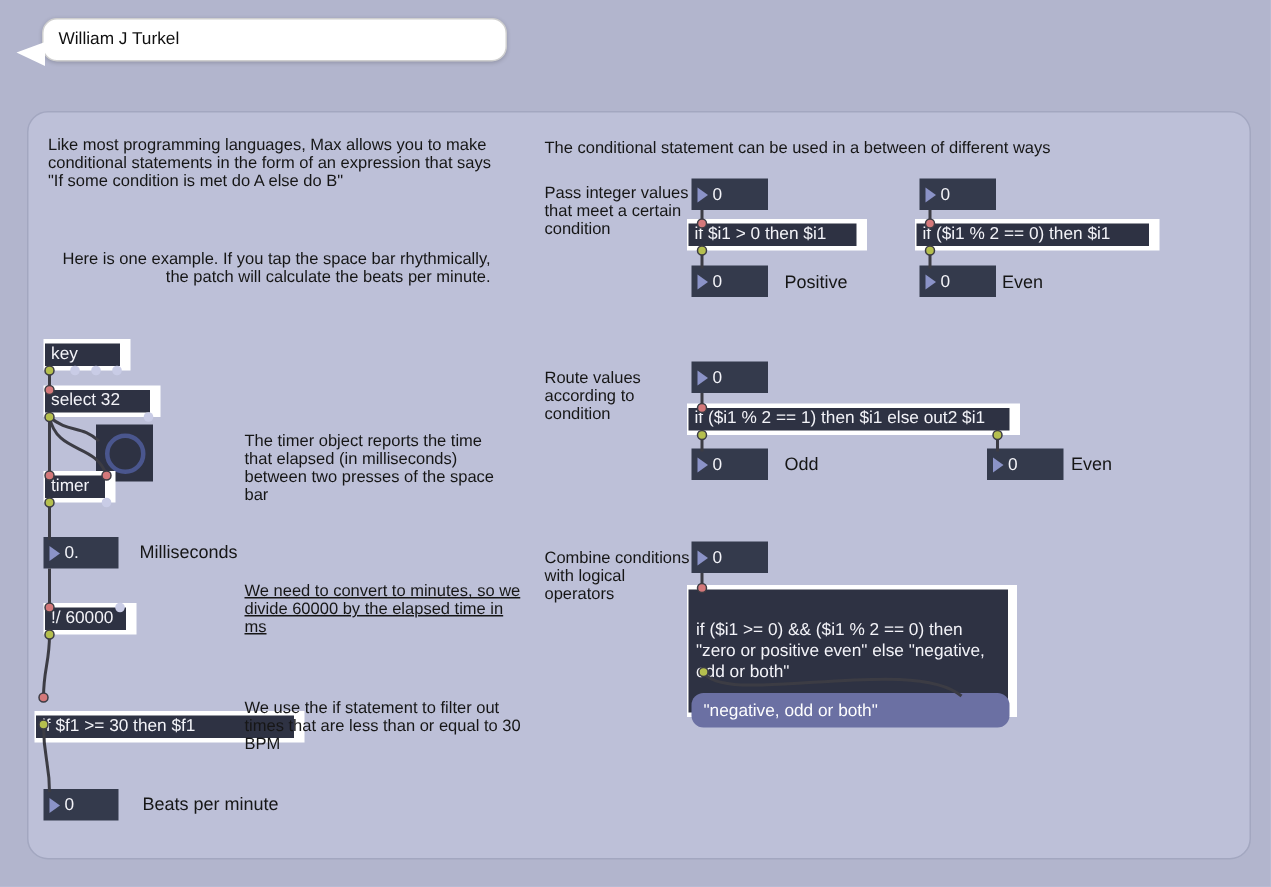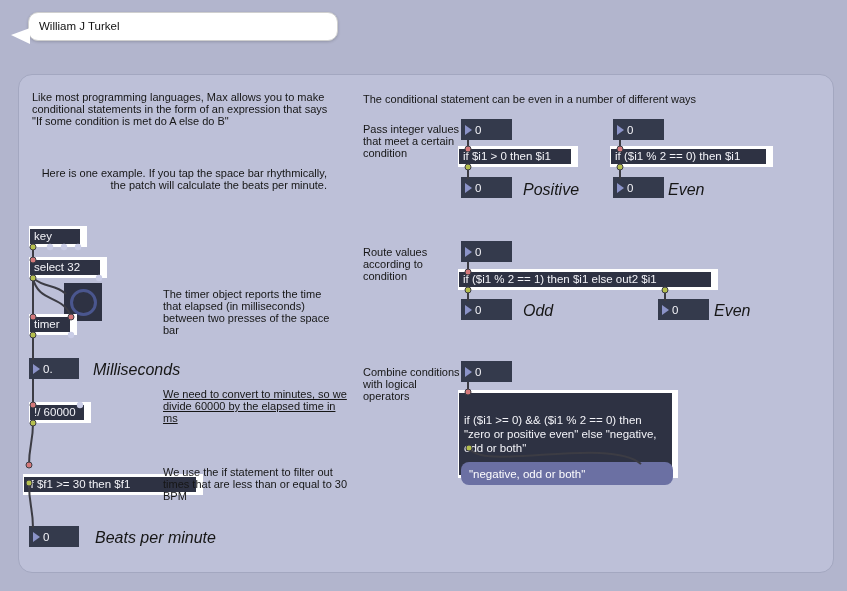--- a/index.html
+++ b/index.html
@@ -23,21 +23,21 @@
   
   .panel{
     position:absolute;left:18px;top:74px;width:814px;height:497px;
     background:#bdc0d8;border:1px solid #a3a7c0;border-radius:14px;
   }
   
   .comment{
     position:absolute;font-size:11px;line-height:12px;color:#161616;
   }
   .ilabel{
-    position:absolute;font-size:16px;font-style:italic;color:#161616;white-space:nowrap;
+    position:absolute;font-size:12px;color:#161616;white-space:nowrap;
   }
   
   .maxbox{
     position:absolute;background:#ffffff;padding:3px 0;box-sizing:border-box;
   }
   .maxbox-inner{
     background:#2e3243;color:#f3f3f8;font-size:11.5px;line-height:15px;
     padding:0 4px;margin-left:1px;margin-right:7px;white-space:nowrap;
     min-height:15px;
   }
@@ -112,21 +112,21 @@
   <div class="maxbox-inner">if $f1 &gt;= 30 then $f1</div>
 </div>
 <div class="comment" style="left:163px;top:466px;width:190px;">We use the if statement to filter out times that are less than or equal to 30 BPM</div>
 
 <div class="numbox" style="left:29px;top:526px;width:50px;">
   <span class="tri"></span>
   <span>0</span>
 </div>
 <div class="ilabel" style="left:95px;top:529px;">Beats per minute</div>
 
-<div class="comment" style="left:363px;top:93px;width:450px;">The conditional statement can be even in a number of different ways</div>
+<div class="comment" style="left:363px;top:93px;width:450px;">The conditional statement can be used in a between of different ways</div>
 
 <div class="comment" style="left:363px;top:123px;width:96px;">Pass integer values that meet a certain condition</div>
 
 <div class="numbox" style="left:461px;top:119px;width:51px;">
   <span class="tri"></span>
   <span>0</span>
 </div>
 <div class="maxbox" style="left:458px;top:146px;width:120px;">
   <div class="maxbox-inner">if $i1 &gt; 0 then $i1</div>
 </div>
@@ -147,21 +147,21 @@
   <span class="tri"></span>
   <span>0</span>
 </div>
 <div class="ilabel" style="left:668px;top:181px;">Even</div>
 
 <div class="comment" style="left:363px;top:246px;width:96px;">Route values according to condition</div>
 <div class="numbox" style="left:461px;top:241px;width:51px;">
   <span class="tri"></span>
   <span>0</span>
 </div>
-<div class="maxbox" style="left:458px;top:269px;width:260px;">
+<div class="maxbox" style="left:458px;top:269px;width:222px;">
   <div class="maxbox-inner">if ($i1 % 2 == 1) then $i1 else out2 $i1</div>
 </div>
 <div class="numbox" style="left:461px;top:299px;width:51px;">
   <span class="tri"></span>
   <span>0</span>
 </div>
 <div class="ilabel" style="left:523px;top:302px;">Odd</div>
 <div class="numbox" style="left:658px;top:299px;width:51px;">
   <span class="tri"></span>
   <span>0</span>

